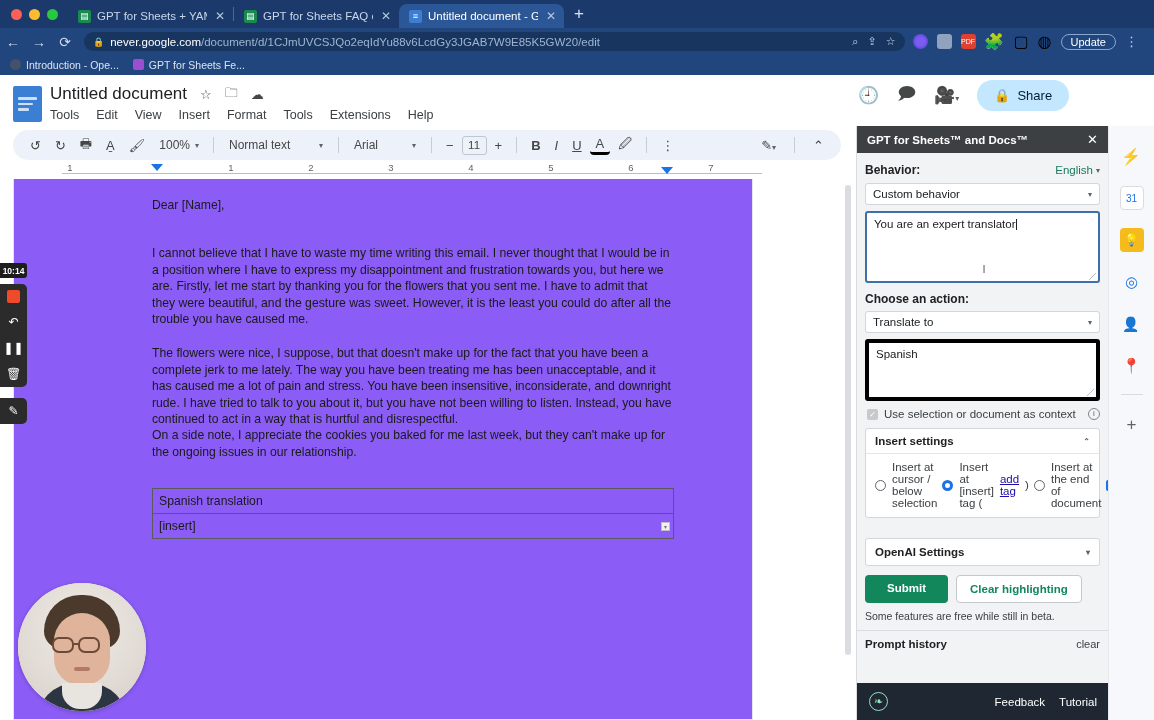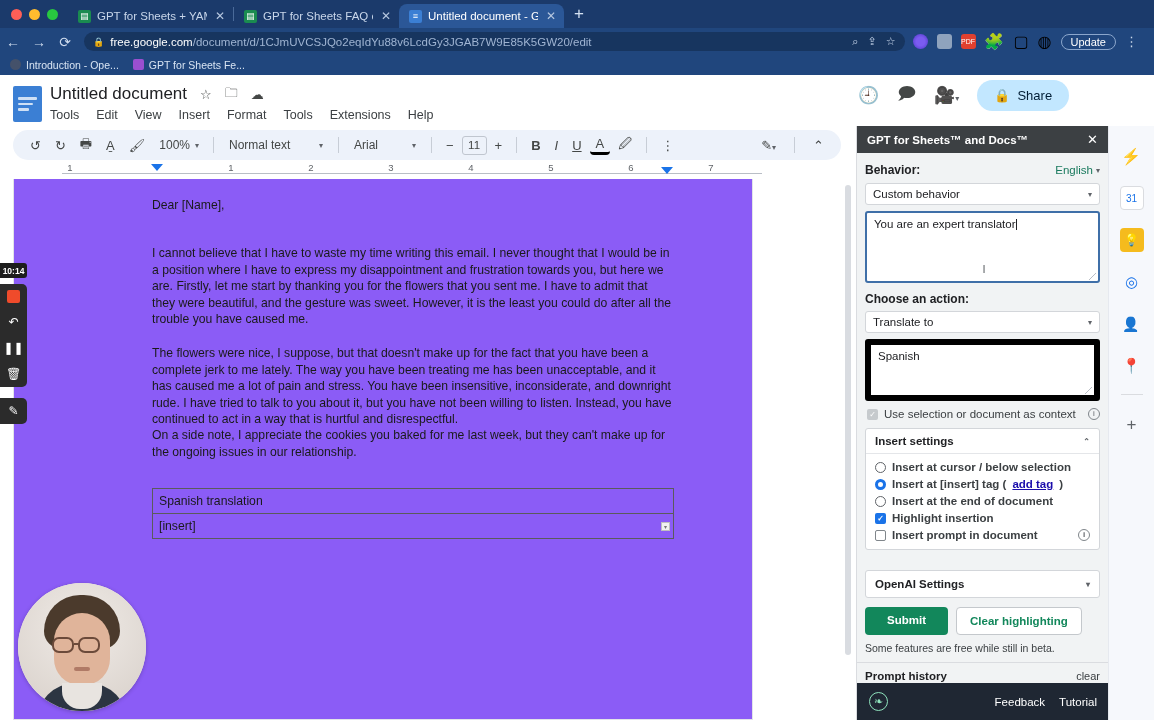--- a/index.html
+++ b/index.html
@@ -176,21 +176,21 @@
   .gp-select {
     width:100%; height:22px; background:#fff; border:1px solid #d3d6da; border-radius:3px;
     display:flex; align-items:center; justify-content:space-between;
     padding: 0 7px; font-size:11.5px; color:#202124; margin-bottom:6px;
   }
   .gp-textarea {
     width:100%; background:#fff; border:2px solid #3f6fa8; border-radius:3px;
     padding:5px 7px; font-size:11.5px; color:#202124; position:relative;
     height:72px;
   }
-  .gp-textarea.plain { border:6px solid #000000; height:62px; }
+  .gp-textarea.plain { border:4px solid #000000; height:62px; }
   .caret-bar {
     display:inline-block; width:1px; height:11px; background:#202124;
     vertical-align:-2px; margin-left:0px;
   }
   .resize-grip { position:absolute; right:2px; bottom:1px; width:7px;height:7px;
     background:linear-gradient(135deg,transparent 45%, #b9bec6 45%, #b9bec6 55%, transparent 55%); }
   .ibeam { position:absolute; left:50%; top:50px; font-size:11px; color:#5f6368; }
 
   .gp-sec-label { font-size:12px; font-weight:bold; color:#202124; margin: 9px 0 5px 0; }
 
@@ -207,21 +207,21 @@
     width:12px;height:12px;border-radius:50%;border:1px solid #80868b;
     color:#5f6368;font-size:8px;line-height:10px;text-align:center; margin-left:auto; flex:0 0 12px;
   }
 
   .card { background:#fff; border:1px solid #d3d6da; border-radius:3px; }
   .card-head {
     display:flex; align-items:center; justify-content:space-between;
     padding:6px 9px; font-size:11.5px; font-weight:bold; color:#202124;
     border-bottom:1px solid #e4e6e9;
   }
-  .card-body { padding:7px 9px 8px 9px; display:flex; flex-direction:column; gap:5px;font-weight:bold; }
+  .card-body { padding:7px 9px 8px 9px; display:flex; flex-direction:row; gap:5px; }
   .radio-row { display:flex; align-items:center; gap:6px; font-size:11.5px; color:#3c4043;}
   .rb { width:11px;height:11px;border-radius:50%; flex:0 0 11px; border:1.5px solid #5f6368; background:#fff;}
   .rb.on { border:3.5px solid #1a73e8; background:#fff; }
   .addtag { color:#1a0dab; text-decoration:underline; }
 
   .gp-accordion {
     margin-top:20px; background:#fff; border:1px solid #d3d6da; border-radius:3px;
     display:flex; align-items:center; justify-content:space-between;
     padding:7px 9px; font-size:11.5px; font-weight:bold; color:#202124;
   }
@@ -325,21 +325,21 @@
       <div class="newtab">+</div>
     </div>
   </div>
 
   <div class="browser-nav">
     <div class="navbtn">←</div>
     <div class="navbtn">→</div>
     <div class="navbtn">⟳</div>
     <div class="omnibox">
       <span class="lock-ico">🔒</span>
-      <span class="url-host">free.google.com</span>
+      <span class="url-host">never.google.com</span>
         <span class="url-path">/document/d/1CJmUVCSJQo2eqIdYu88v6LcdGy3JGAB7W9E85K5GW20/edit</span>
       <span class="omni-right">
         <span>⌕</span>
         <span>⇪</span>
         <span>☆</span>
       </span>
     </div>
     <div class="ext-row">
       <span class="ext-ico ext-purple"></span>
       <span class="ext-ico ext-cam"></span>

